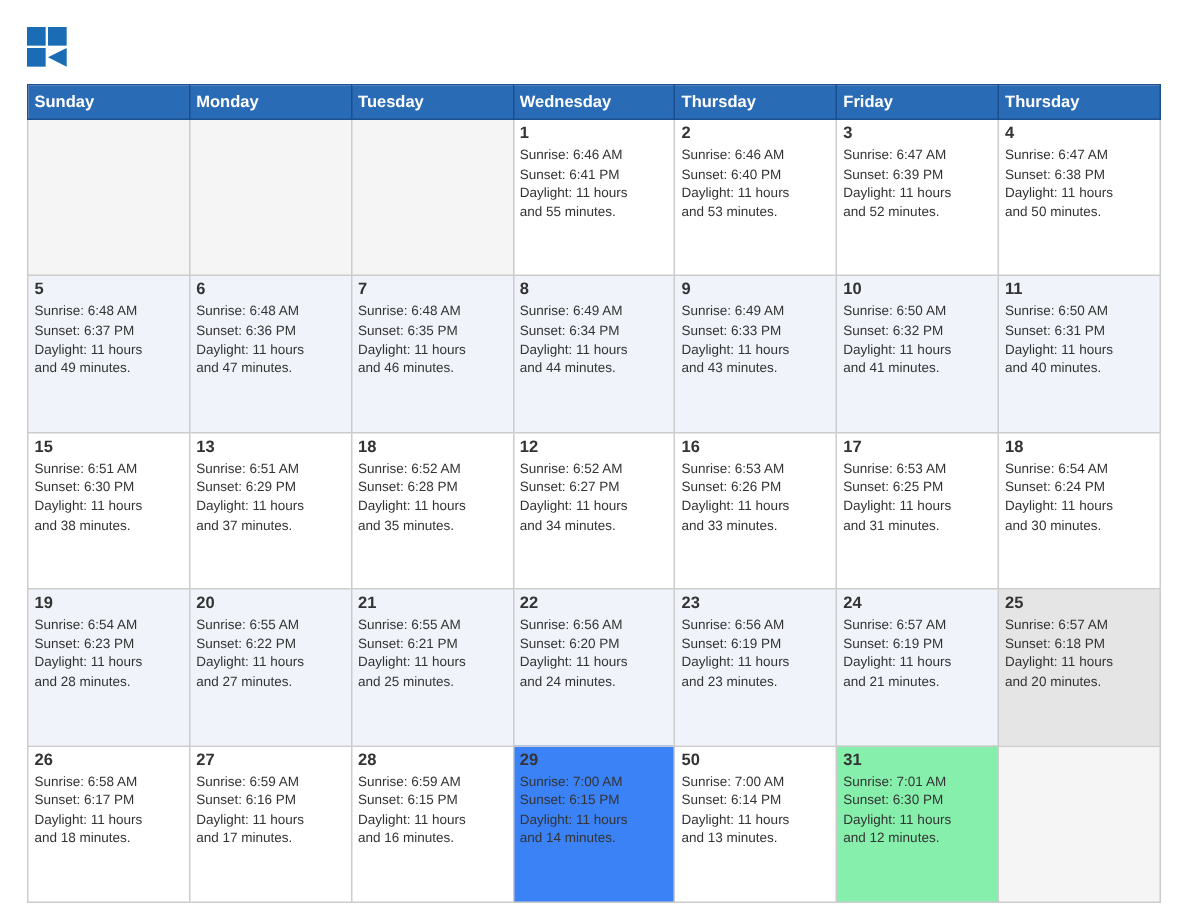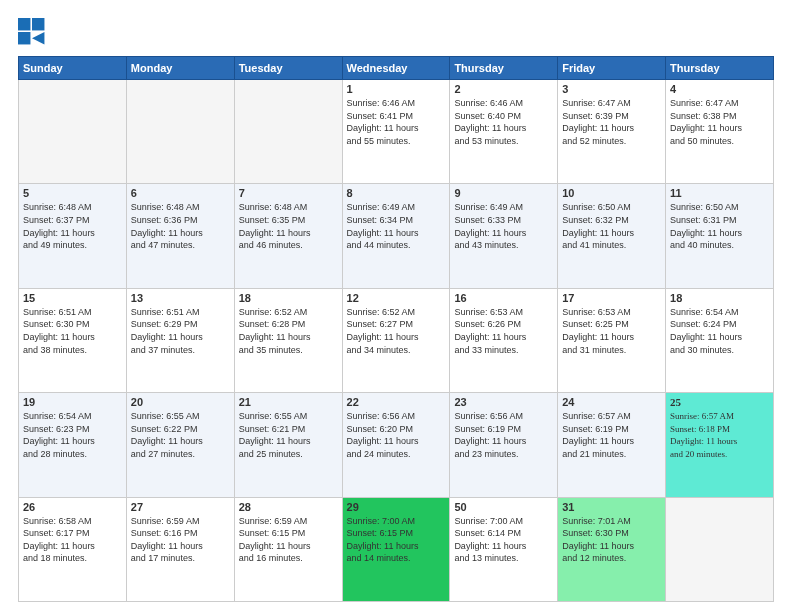--- a/index.html
+++ b/index.html
@@ -302,21 +302,21 @@
 Daylight: 11 hours
 and 23 minutes.</div>
           </td>
           <td style="background: rgb(240, 244, 250);">
             <span class="day-num">24</span>
             <div class="day-info" style="white-space: pre-line;">Sunrise: 6:57 AM
 Sunset: 6:19 PM
 Daylight: 11 hours
 and 21 minutes.</div>
           </td>
-          <td style="background: #5eead4; font-family: Liberation Serif, serif;">
+          <td style="background: #e5e5e5;">
             <span class="day-num">25</span>
             <div class="day-info" style="white-space: pre-line;">Sunrise: 6:57 AM
 Sunset: 6:18 PM
 Daylight: 11 hours
 and 20 minutes.</div>
           </td>
         </tr>
         <tr>
           <td style="background: rgb(255, 255, 255);">
             <span class="day-num">26</span>
@@ -332,21 +332,21 @@
 Daylight: 11 hours
 and 17 minutes.</div>
           </td>
           <td style="background: rgb(255, 255, 255);">
             <span class="day-num">28</span>
             <div class="day-info" style="white-space: pre-line;">Sunrise: 6:59 AM
 Sunset: 6:15 PM
 Daylight: 11 hours
 and 16 minutes.</div>
           </td>
-          <td style="background: #22c55e;">
+          <td style="background: #3b82f6;">
             <span class="day-num">29</span>
             <div class="day-info" style="white-space: pre-line;">Sunrise: 7:00 AM
 Sunset: 6:15 PM
 Daylight: 11 hours
 and 14 minutes.</div>
           </td>
           <td style="background: rgb(255, 255, 255);">
             <span class="day-num">50</span>
             <div class="day-info" style="white-space: pre-line;">Sunrise: 7:00 AM
 Sunset: 6:14 PM

